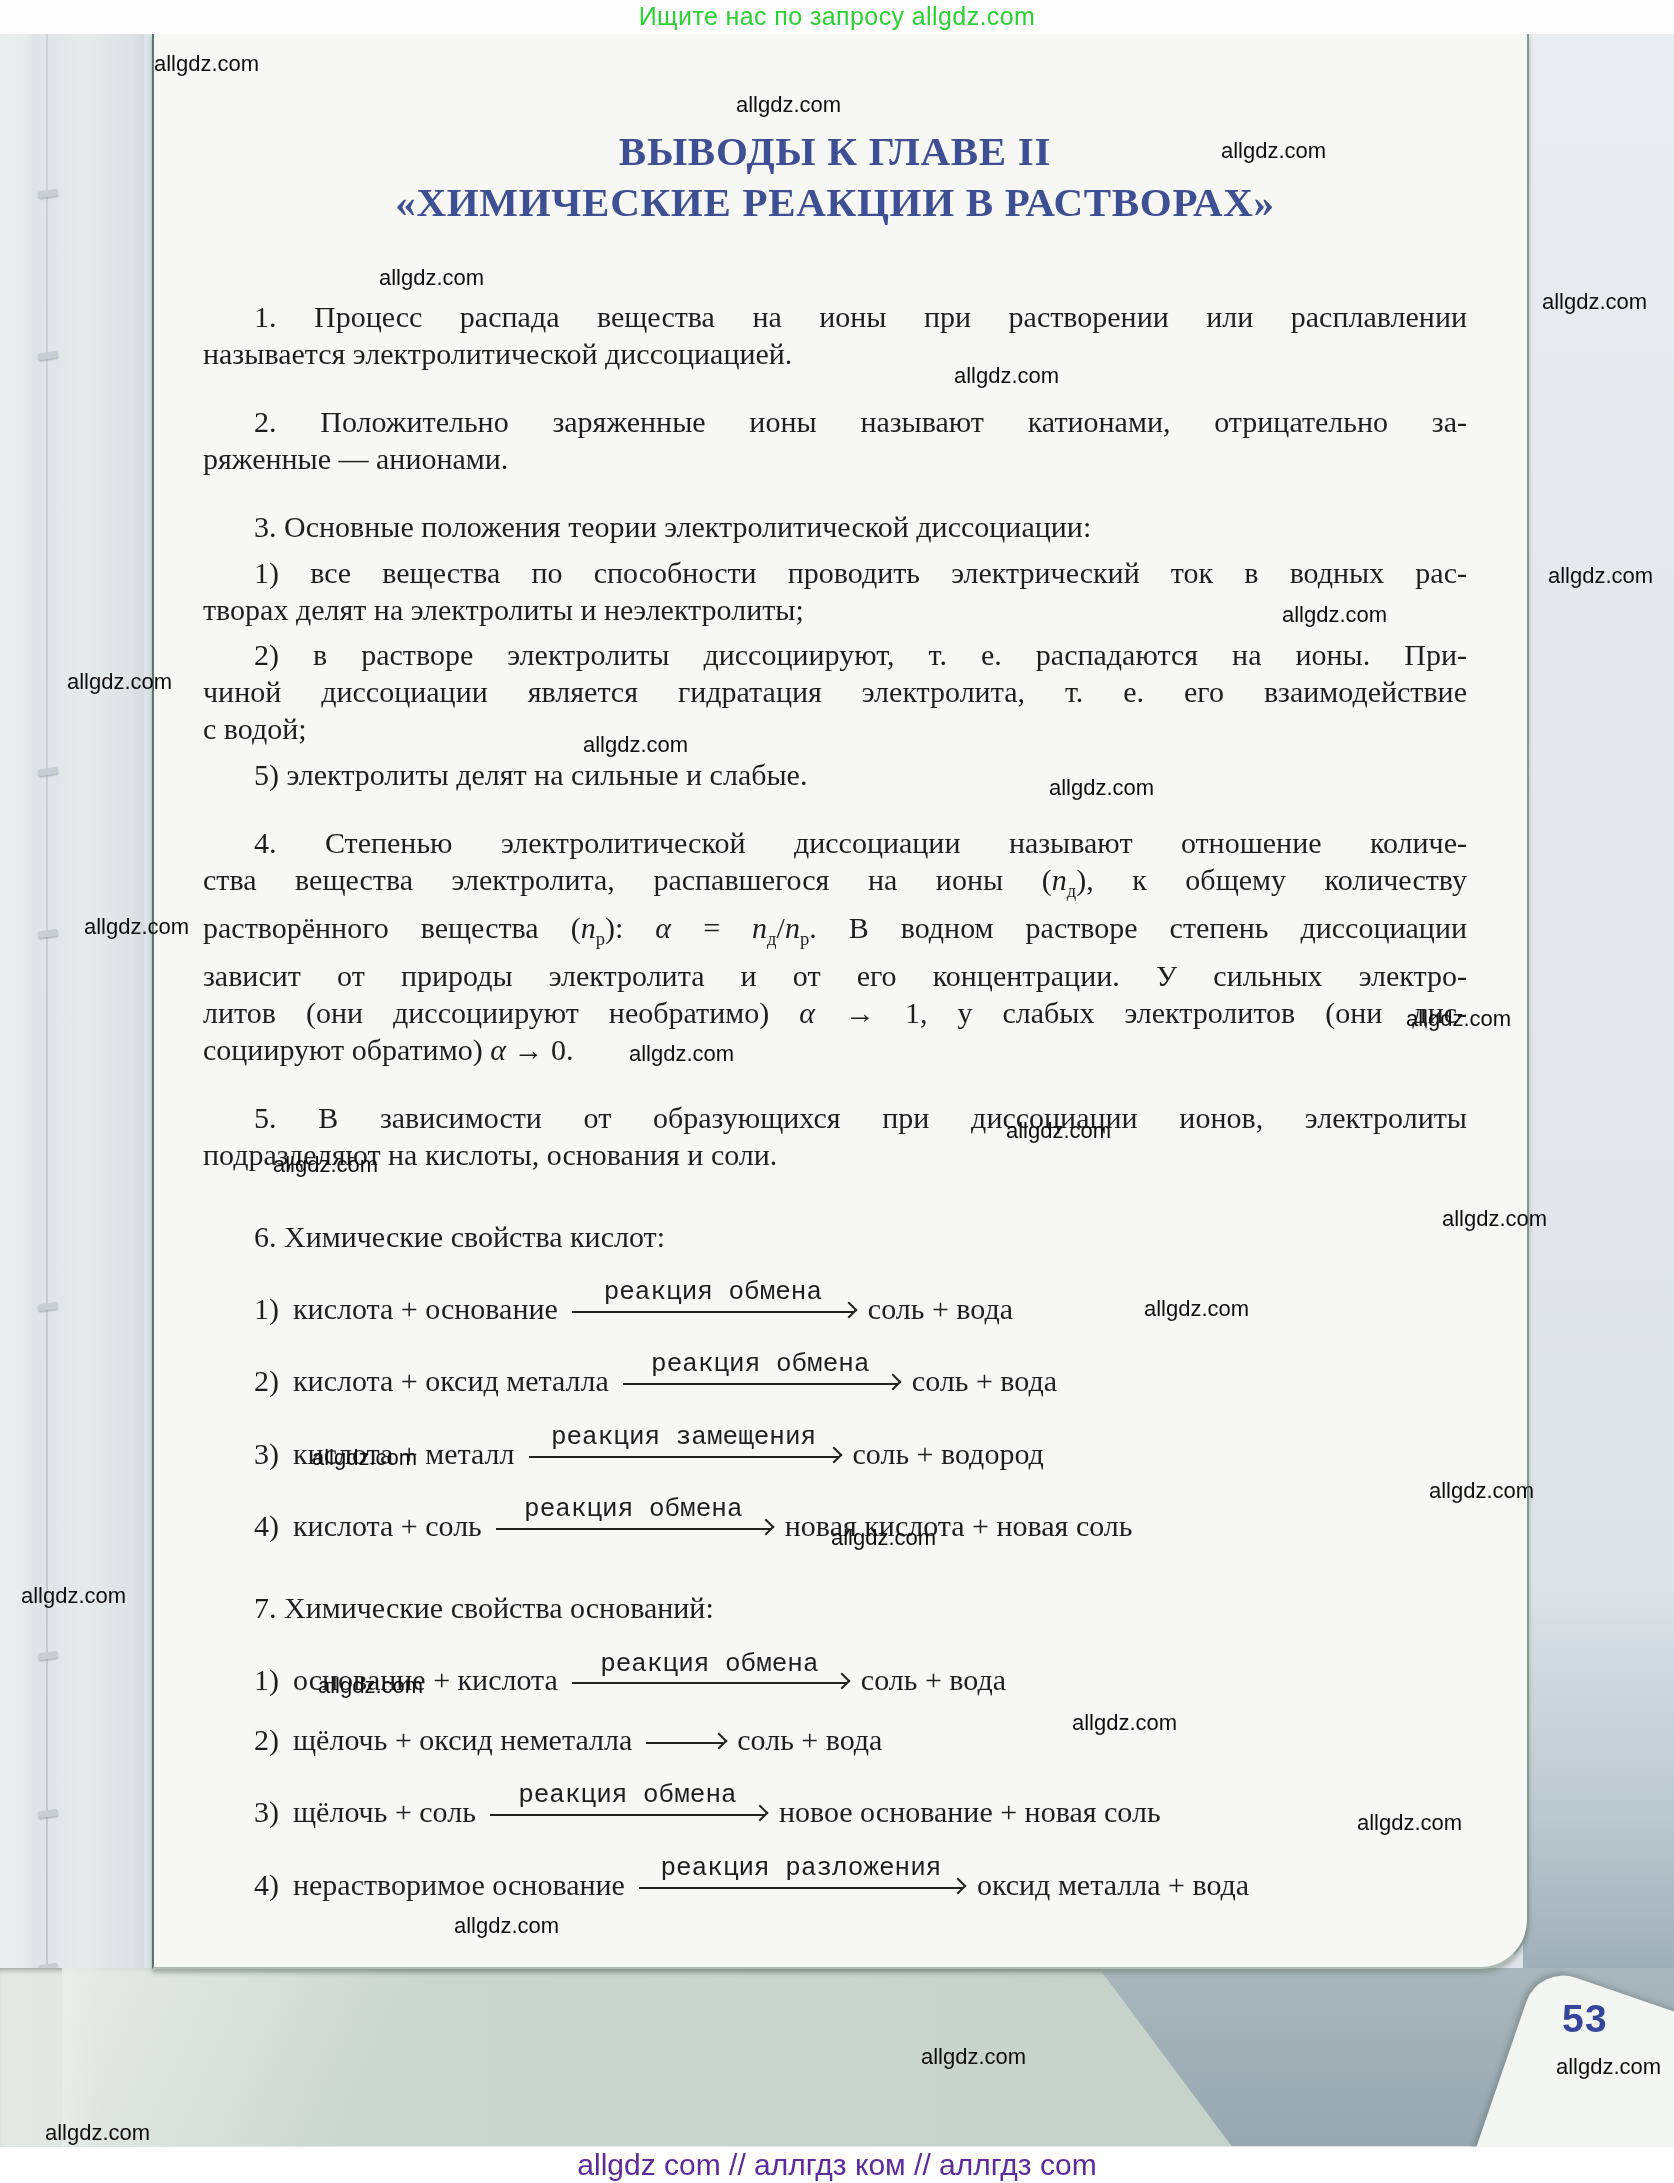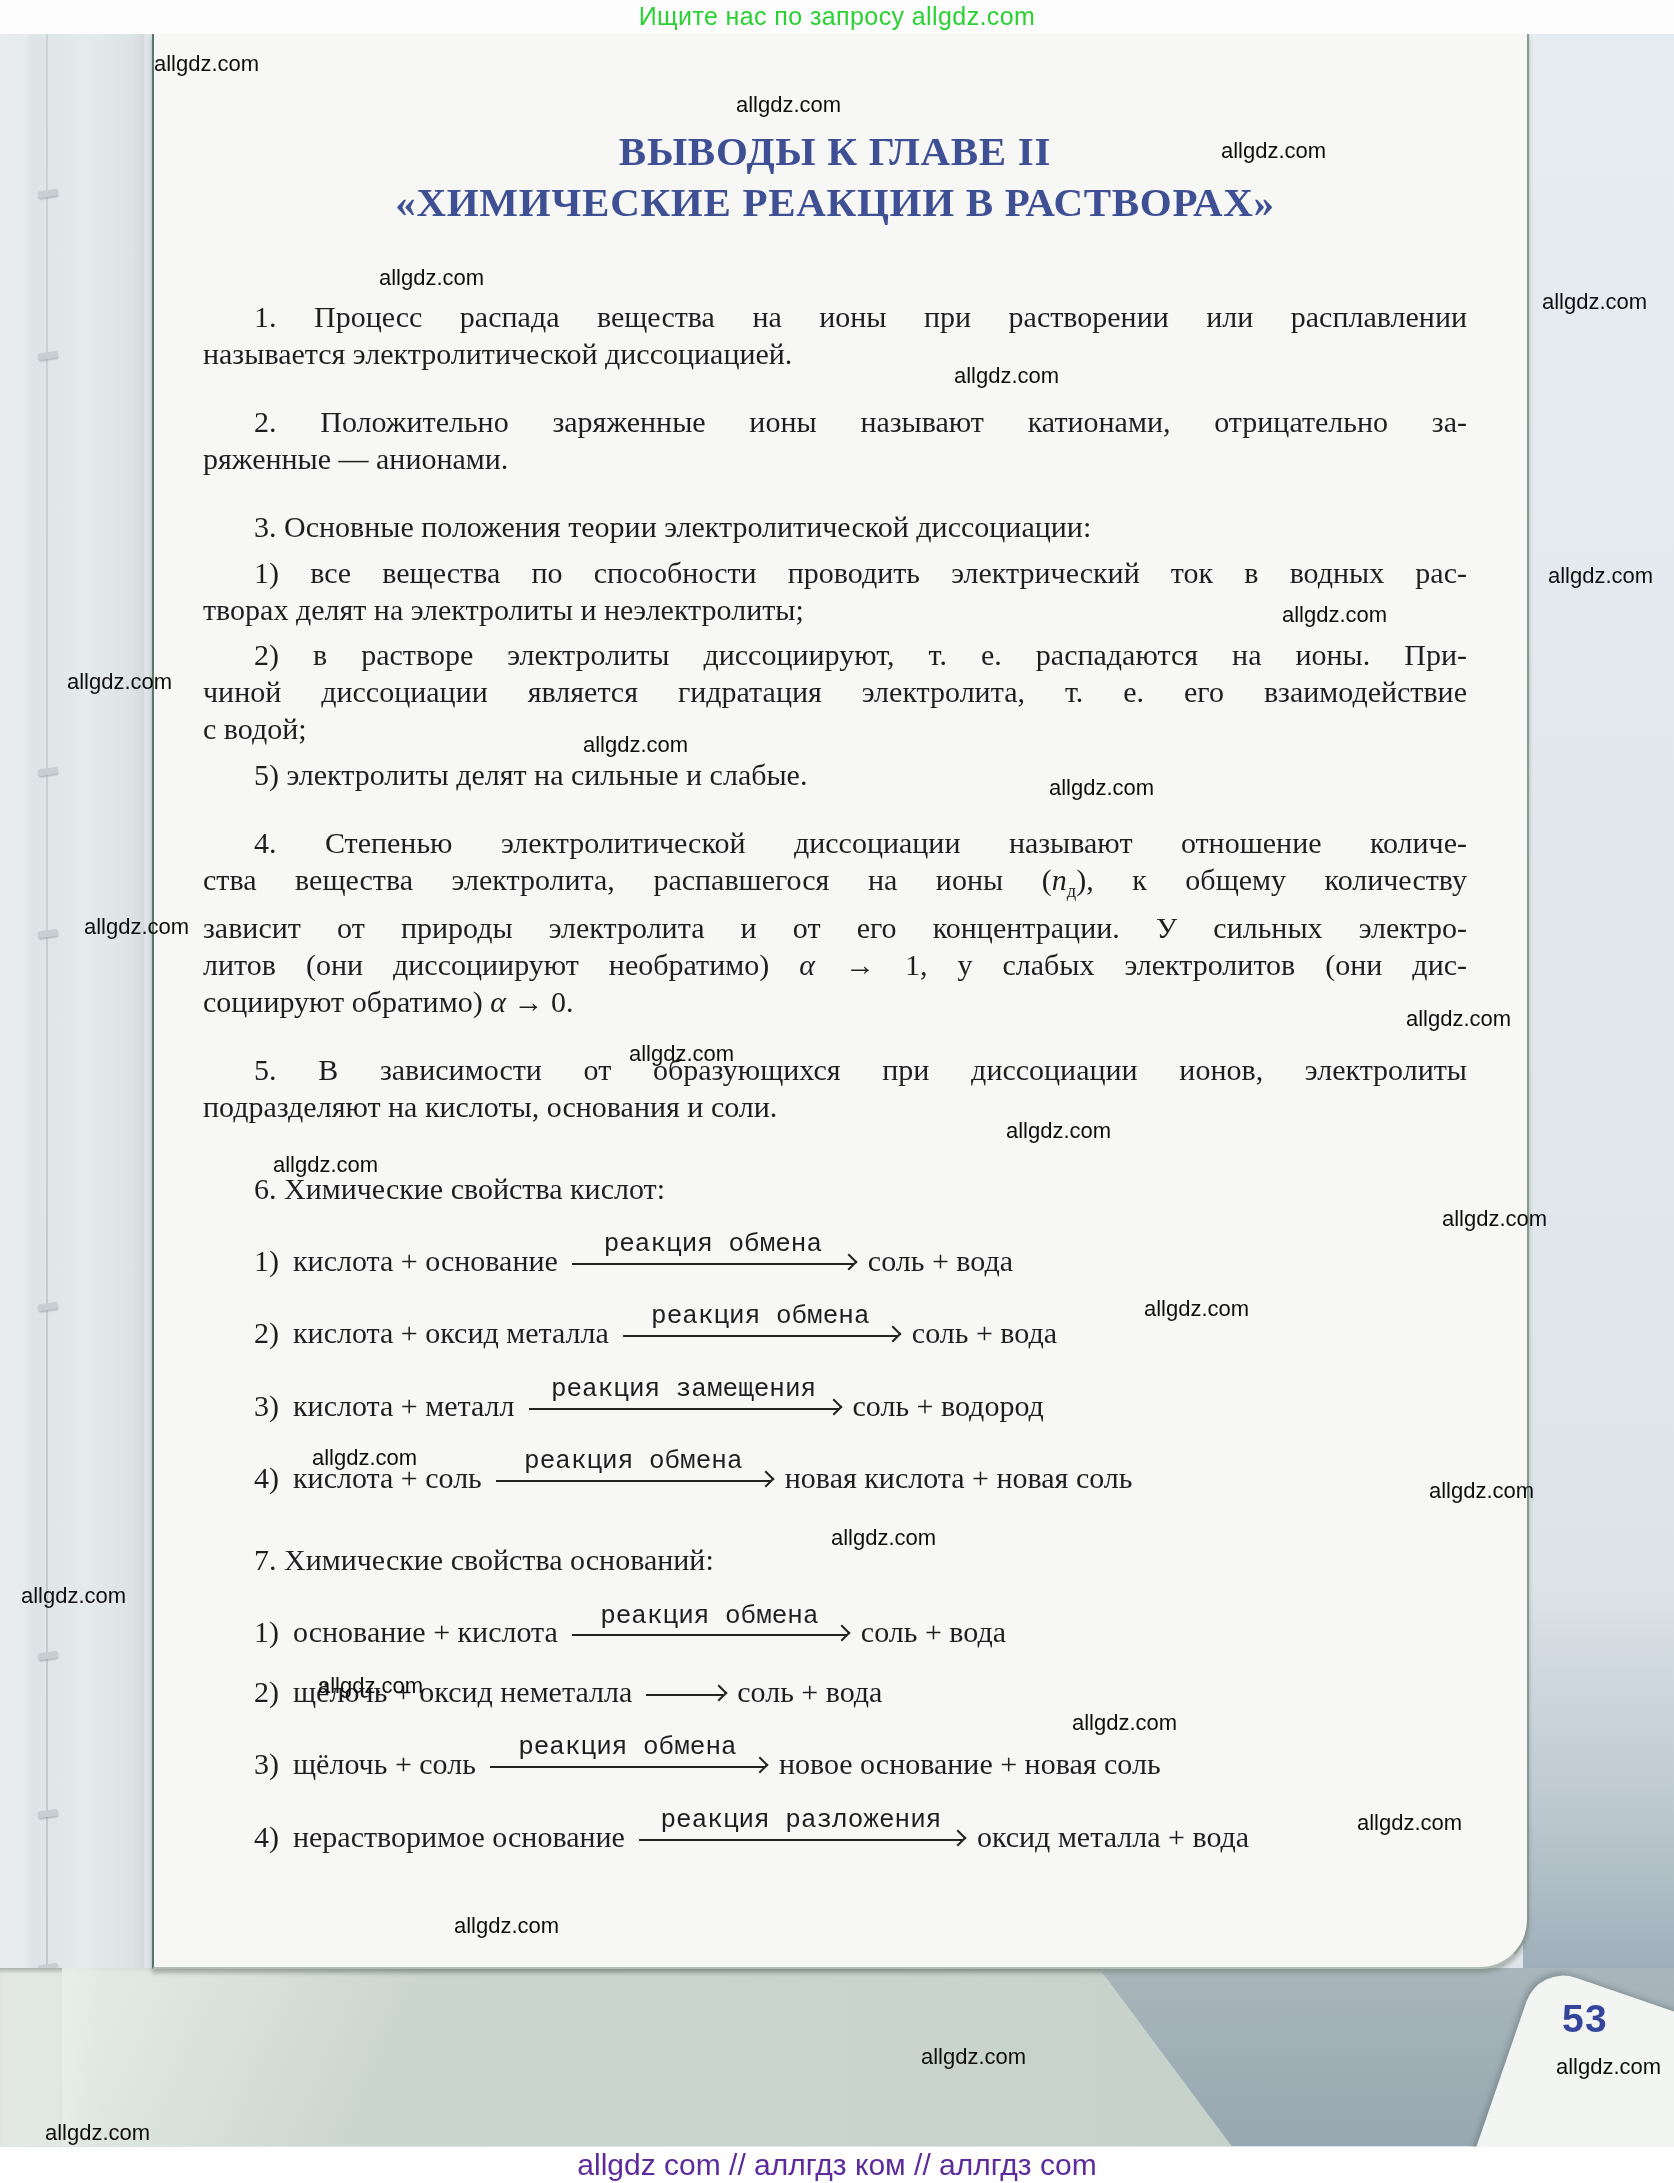--- a/index.html
+++ b/index.html
@@ -168,20 +168,21 @@
         <div class="line just ind">2) в растворе электролиты диссоциируют, т. е. распадаются на ионы. При-</div>
         <div class="line just">чиной диссоциации является гидратация электролита, т. е. его взаимодействие</div>
         <div class="line">с водой;</div>
       </div>
       <div class="para sp-item">
         <div class="line ind">5) электролиты делят на сильные и слабые.</div>
       </div>
       <div class="para sp-para">
         <div class="line just ind">4. Степенью электролитической диссоциации называют отношение количе-</div>
         <div class="line just">ства вещества электролита, распавшегося на ионы (<i>n</i><sub>д</sub>), к общему количеству</div>
+        <div class="line just">растворённого вещества (<i>n</i><sub>р</sub>): <i>α</i> = <i>n</i><sub>д</sub>/<i>n</i><sub>р</sub>. В водном растворе степень диссоциации</div>
         <div class="line just">зависит от природы электролита и от его концентрации. У сильных электро-</div>
         <div class="line just">литов (они диссоциируют необратимо) <i>α</i> → 1, у слабых электролитов (они дис-</div>
         <div class="line">социируют обратимо) <i>α</i> → 0.</div>
       </div>
       <div class="para sp-para">
         <div class="line just ind">5. В зависимости от образующихся при диссоциации ионов, электролиты</div>
         <div class="line">подразделяют на кислоты, основания и соли.</div>
       </div>
       <div class="para sp-head">
         <div class="line ind">6. Химические свойства кислот:</div>

